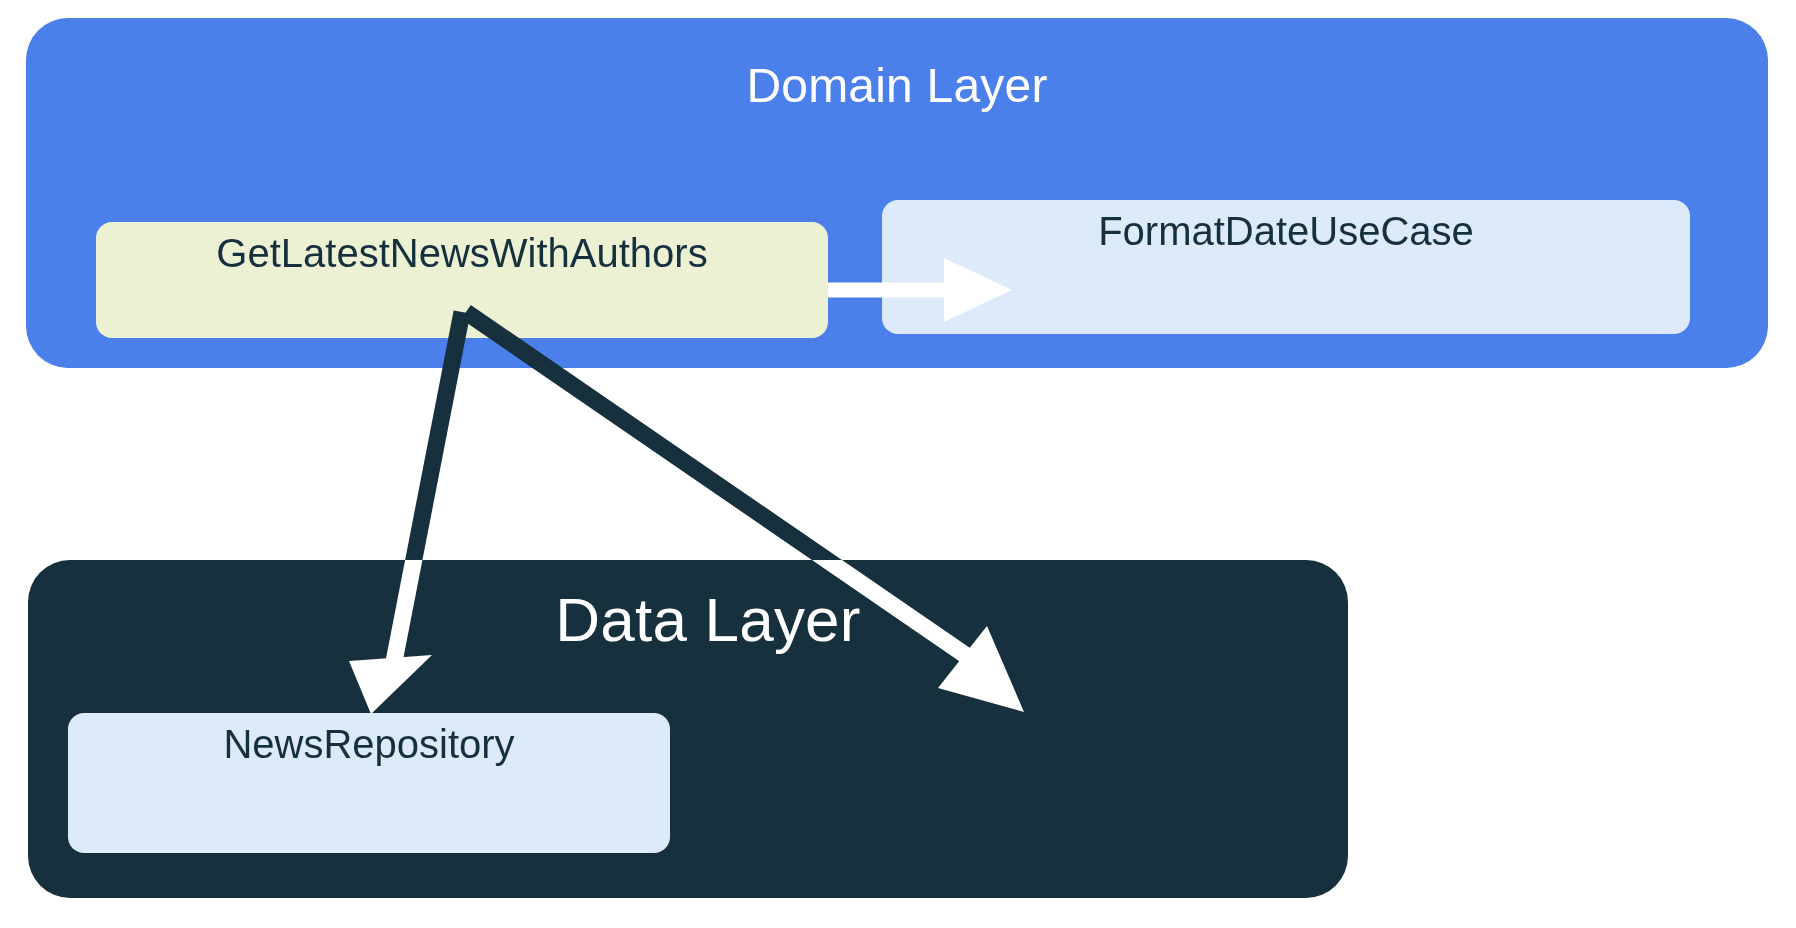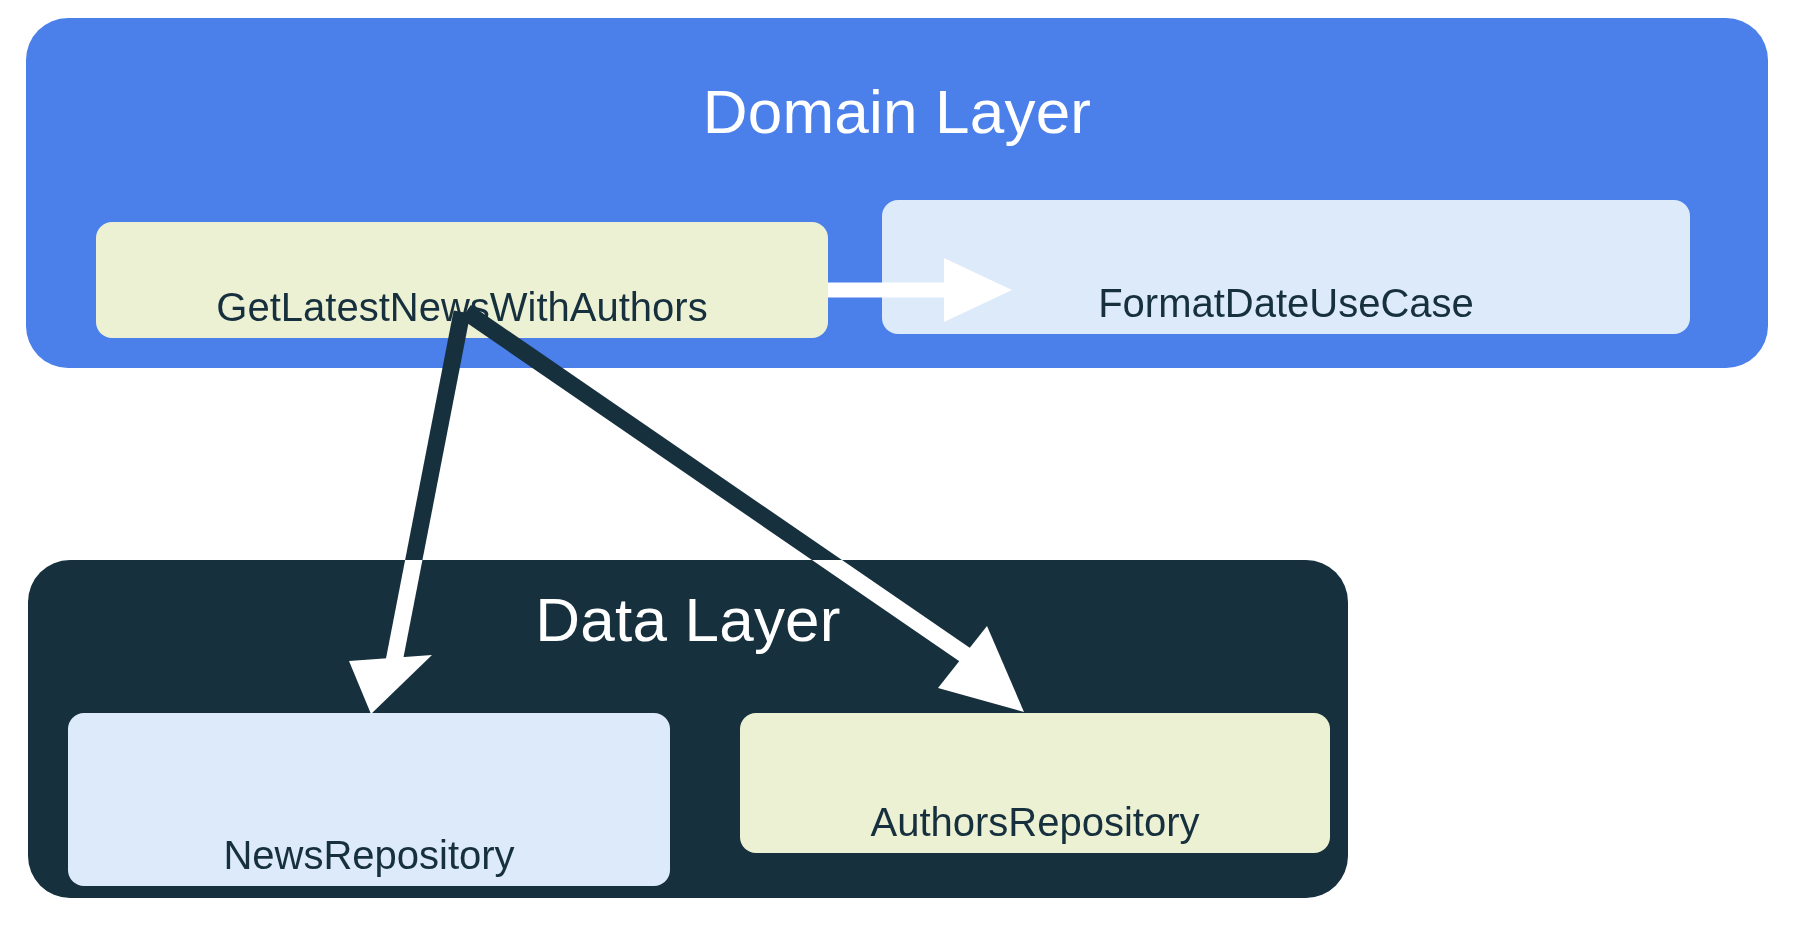--- a/index.html
+++ b/index.html
@@ -46,36 +46,37 @@
     position: absolute;
     left: 0;
     width: 100%;
     text-align: center;
     color: #ffffff;
     font-weight: 400;
     letter-spacing: 0.2px;
     white-space: nowrap;
   }
   #domain-layer .layer-title {
-    top: 58px;
-    font-size: 62px;
+    top: 32px;
+    font-size: 48px;
     line-height: 72px;
   }
   #data-layer .layer-title {
     top: 24px;
     font-size: 62px;
     line-height: 72px;
+    padding-left: 20px;
   }
 
   
   .node {
     position: absolute;
     box-sizing: border-box;
     display: flex;
-    align-items: flex-end;
+    align-items: flex-start;
     justify-content: center;
     text-align: center;
     border-radius: 16px;
     color: #16303E;
     font-size: 40px;
     line-height: 50px;
     padding: 6px 14px;
   }
   .node.yellow { background: #EDF1D4; }
   .node.lightblue { background: #DCEAFA; }
@@ -92,21 +93,21 @@
     top: 182px;
     width: 808px;
     height: 134px;
   }
 
   
   #node-newsrepository {
     left: 40px;
     top: 153px;
     width: 602px;
-    height: 173px;
+    height: 140px;
   }
   #node-authorsrepository {
     left: 712px;
     top: 153px;
     width: 590px;
     height: 140px;
   }
 
   
   #arrows {
@@ -137,23 +138,20 @@
     </div>
   </div>
 
   <div class="layer" id="data-layer">
     <div class="layer-title">Data Layer</div>
 
     <div class="node lightblue" id="node-newsrepository">
       <span>NewsRepository</span>
     </div>
 
-    <div class="node yellow" id="node-authorsrepository">
-      <span>AuthorsRepository</span>
-    </div>
   </div>
 
   <svg id="arrows" viewBox="0 0 1796 928" xmlns="http://www.w3.org/2000/svg">
 
     <defs>
 
       <clipPath id="clip-above-data">
         <rect x="0" y="0" width="1796" height="560"></rect>
       </clipPath>
 

